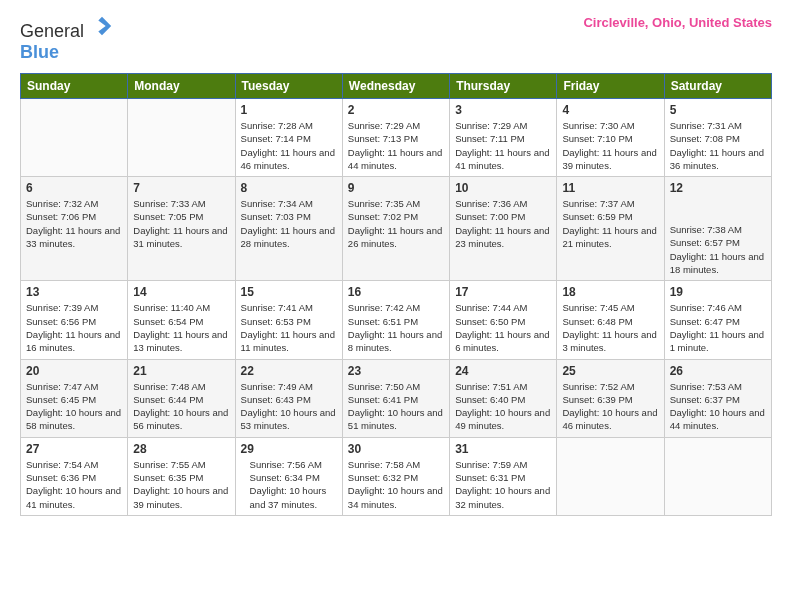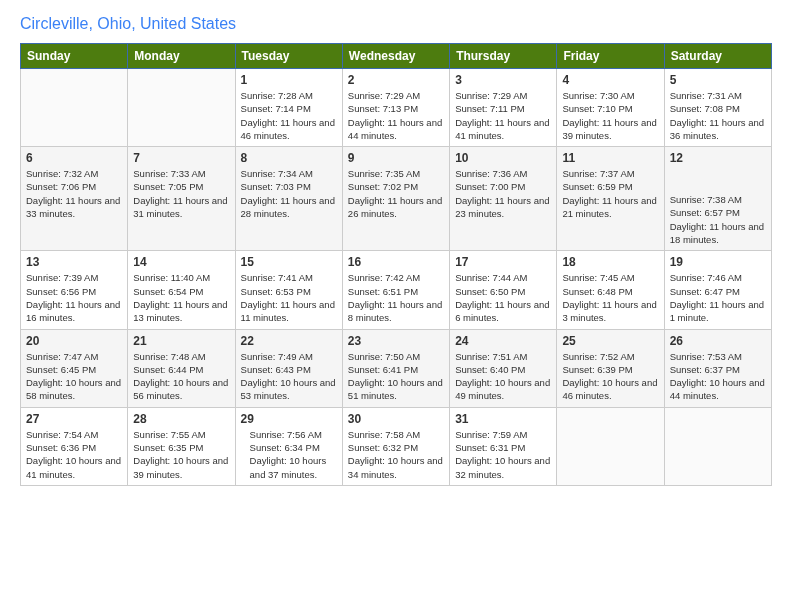--- a/index.html
+++ b/index.html
@@ -42,22 +42,23 @@
     .title-area {
       text-align: right;
     }
     .month-title {
       font-size: 36px;
       color: #333;
       font-weight: normal;
       line-height: 1.1;
     }
     .location {
-      font-size: 16px;
-      color: #3b82f6;
+      font-size: 13px;
+      color: #ec4899;
+      font-weight: bold;
     }
     table {
       width: 100%;
       border-collapse: collapse;
       table-layout: fixed;
     }
     thead tr th {
       background-color: #4d7c0f;
       color: #fff;
       font-size: 12px;
@@ -91,20 +92,30 @@
     }
     .empty-cell {
       background: #fafafa;
     }
   </style>
 </head>
 <body>
 
 <div class="page">
   <div class="header">
+    <div class="logo">
+      <div>
+        <span class="logo-text-general">General</span>
+        <svg class="logo-icon" viewBox="0 0 24 24" xmlns="http://www.w3.org/2000/svg">
+          <polygon points="12,2 22,12 12,22 8,18 16,12 8,6" fill="#4a90d9"></polygon>
+        </svg>
+        <br>
+        <span class="logo-text-blue">Blue</span>
+      </div>
+    </div>
     <div class="title-area">
       <div class="location">Circleville, Ohio, United States</div>
     </div>
   </div>
 
   <table>
     <thead>
       <tr>
       <th>Sunday</th>
           <th>Monday</th>

